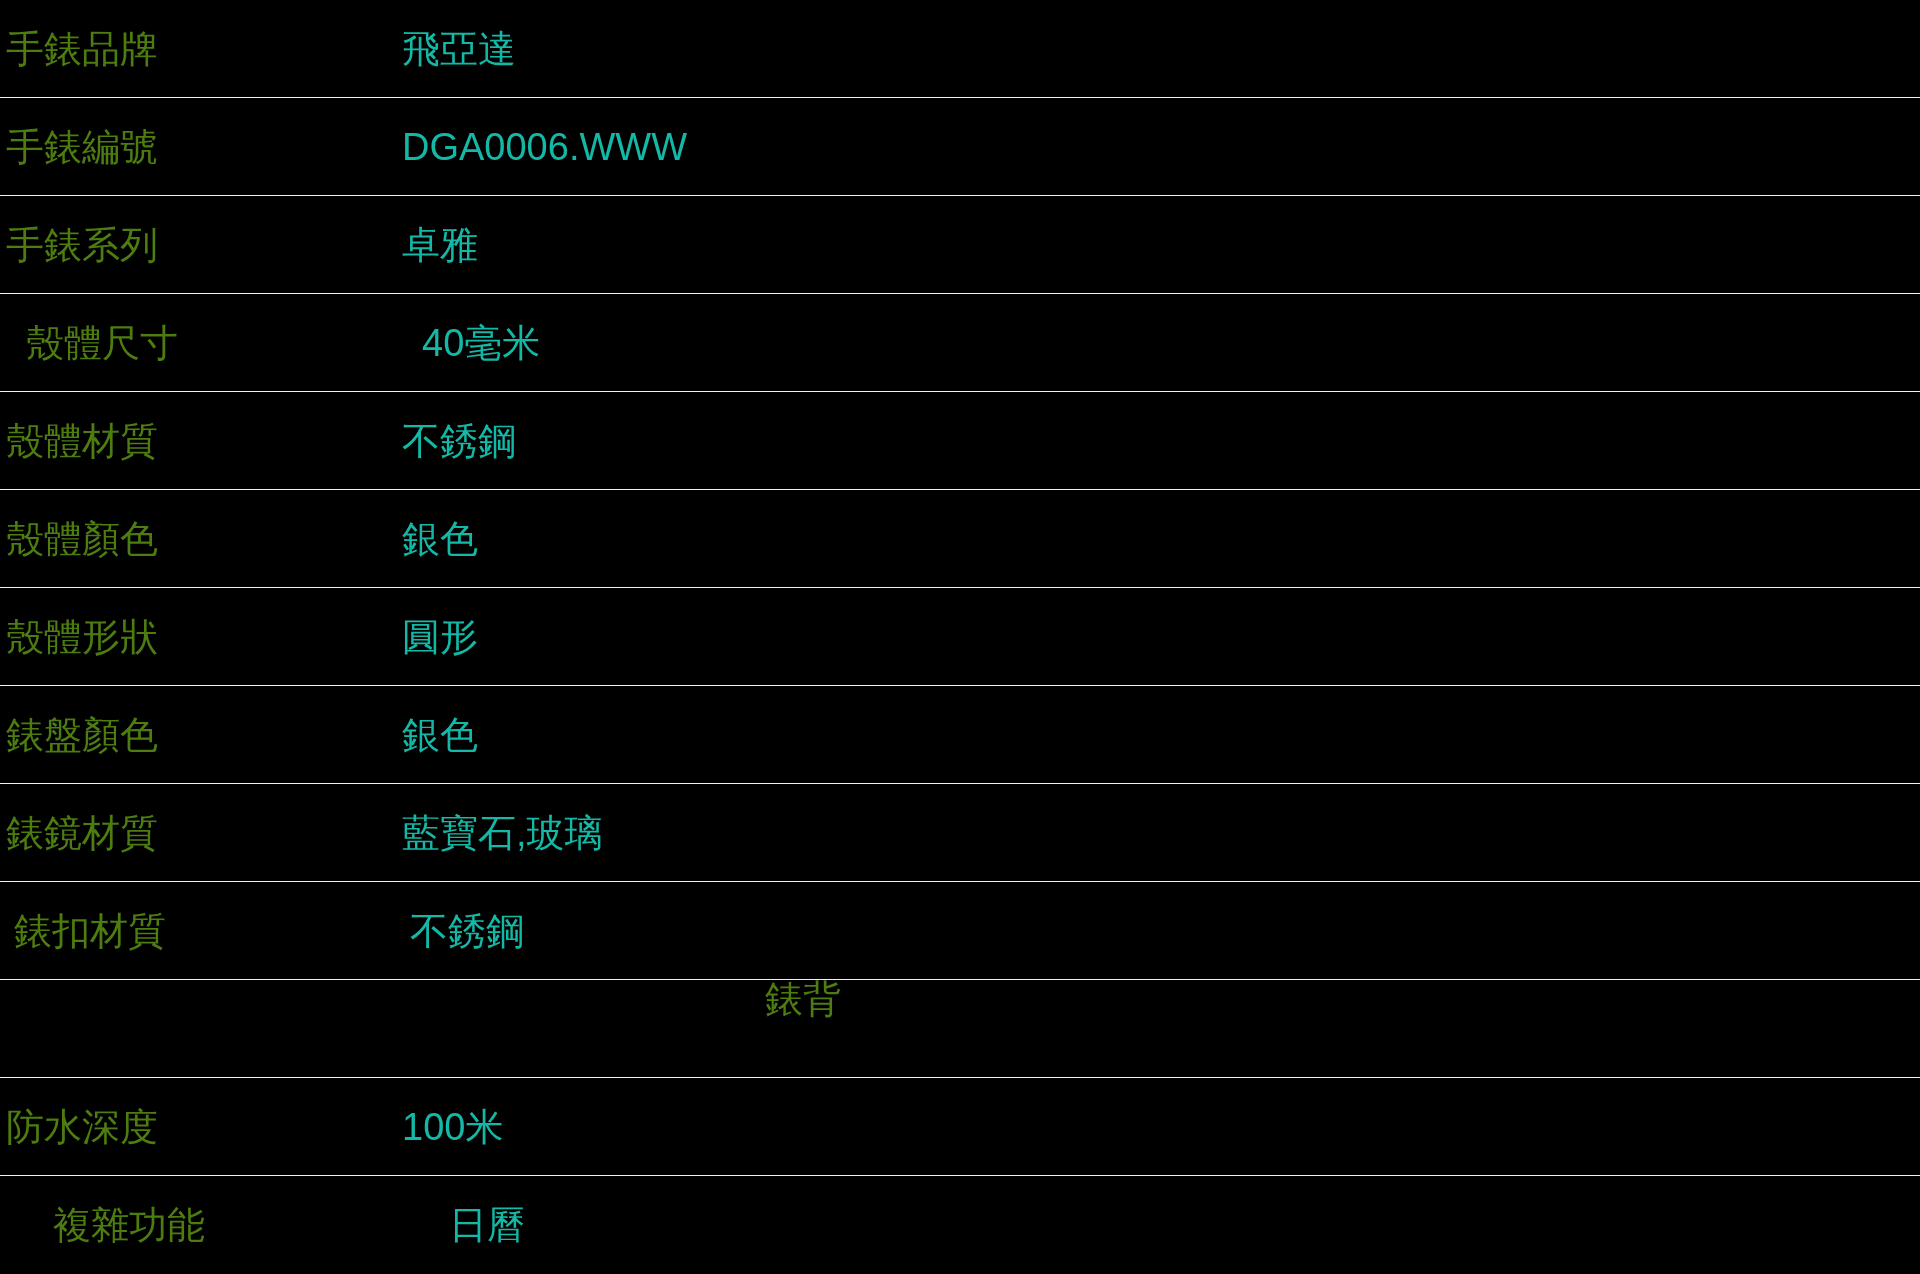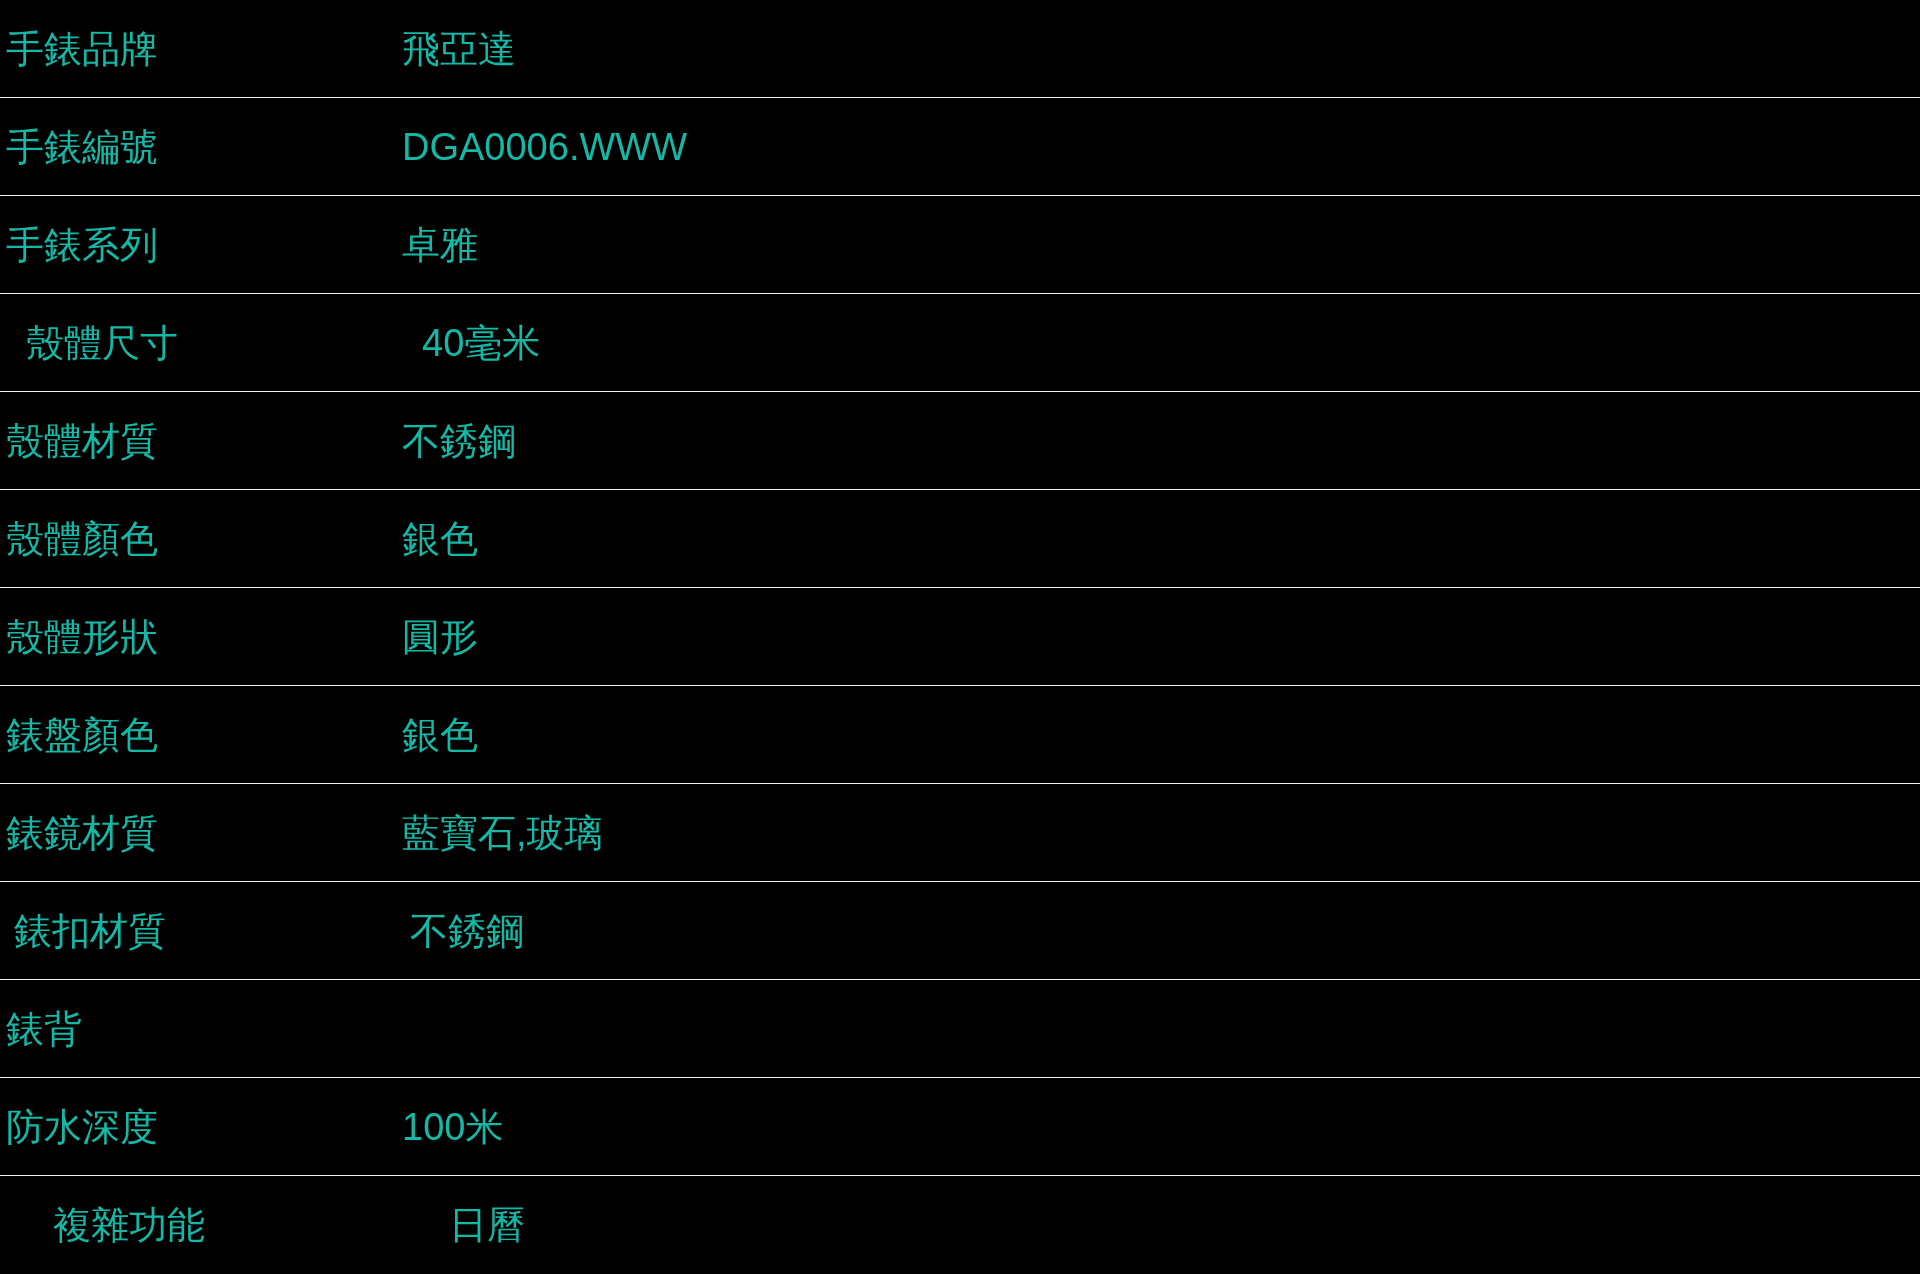--- a/index.html
+++ b/index.html
@@ -29,21 +29,21 @@
   .spec-row:last-child {
     border-bottom: none;
     padding-left: 47px;
   }
   .spec-label {
     box-sizing: border-box;
     width: 402px;
     padding-left: 6px;
     font-size: 38px;
     line-height: 1;
-    color: #14b8a6;
+    color: #4d7c0f;
     white-space: nowrap;
   }
   .spec-value {
     flex: 1;
     font-size: 38px;
     line-height: 1;
     color: #14b8a6;
     white-space: nowrap;
   }
 </style>
@@ -95,21 +95,21 @@
     <div class="spec-row" style="border-bottom-color: rgb(242, 242, 242); justify-content: center;">
       <span class="spec-label">錶鏡材質</span>
       <span class="spec-value">藍寶石,玻璃</span>
     </div>
 
     <div class="spec-row" style="border-bottom-color: rgb(242, 242, 242); padding-left: 8px;">
       <span class="spec-label">錶扣材質</span>
       <span class="spec-value">不銹鋼</span>
     </div>
 
-    <div class="spec-row" style="border-bottom-color: rgb(242, 242, 242);">
+    <div class="spec-row" style="border-bottom-color: rgb(242, 242, 242); flex-direction: column;">
       <span class="spec-label">錶背</span>
     </div>
 
     <div class="spec-row" style="border-bottom-color: rgb(242, 242, 242);">
       <span class="spec-label">防水深度</span>
       <span class="spec-value">100米</span>
     </div>
 
     <div class="spec-row" style="border-bottom: none;">
       <span class="spec-label">複雜功能</span>

